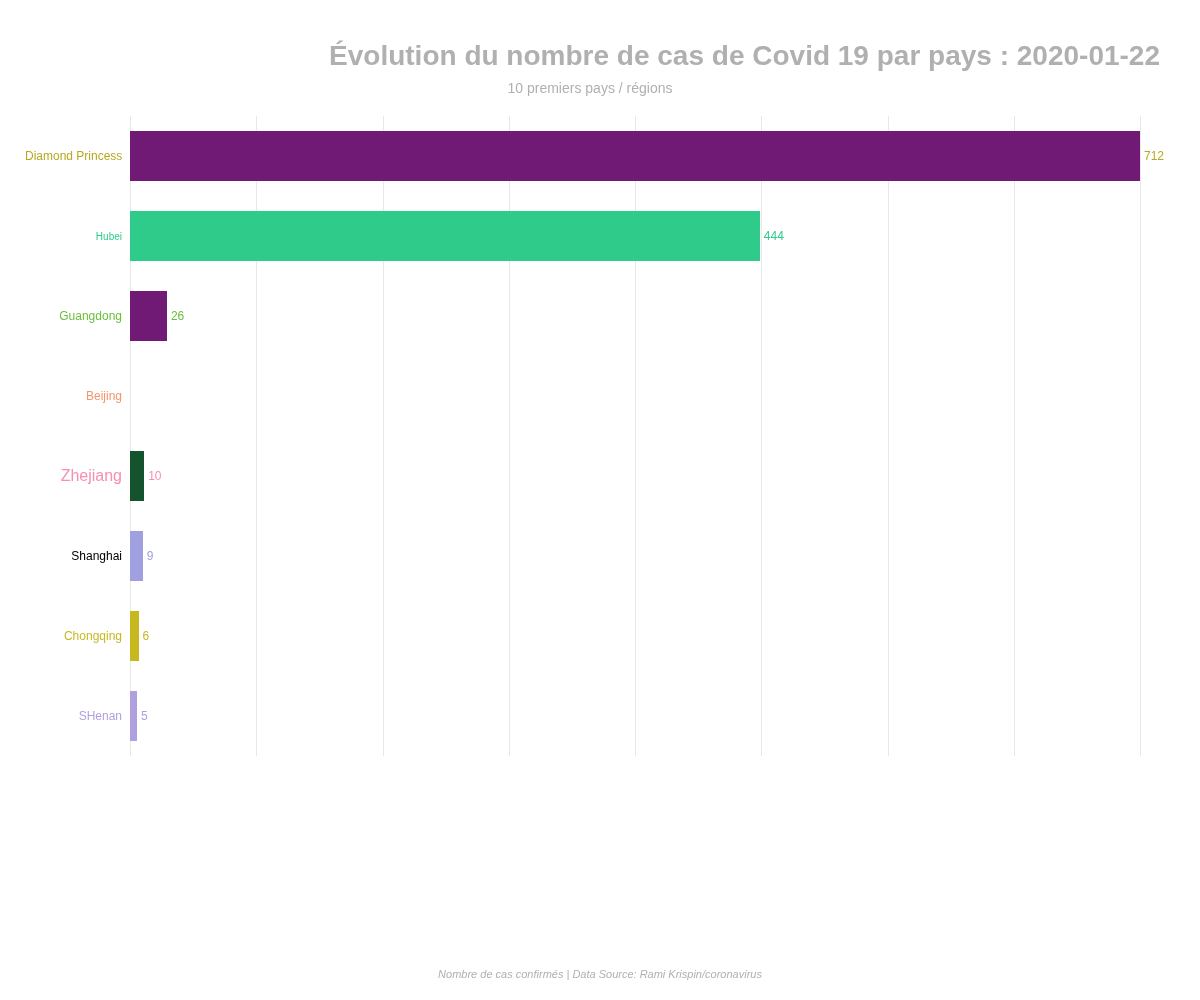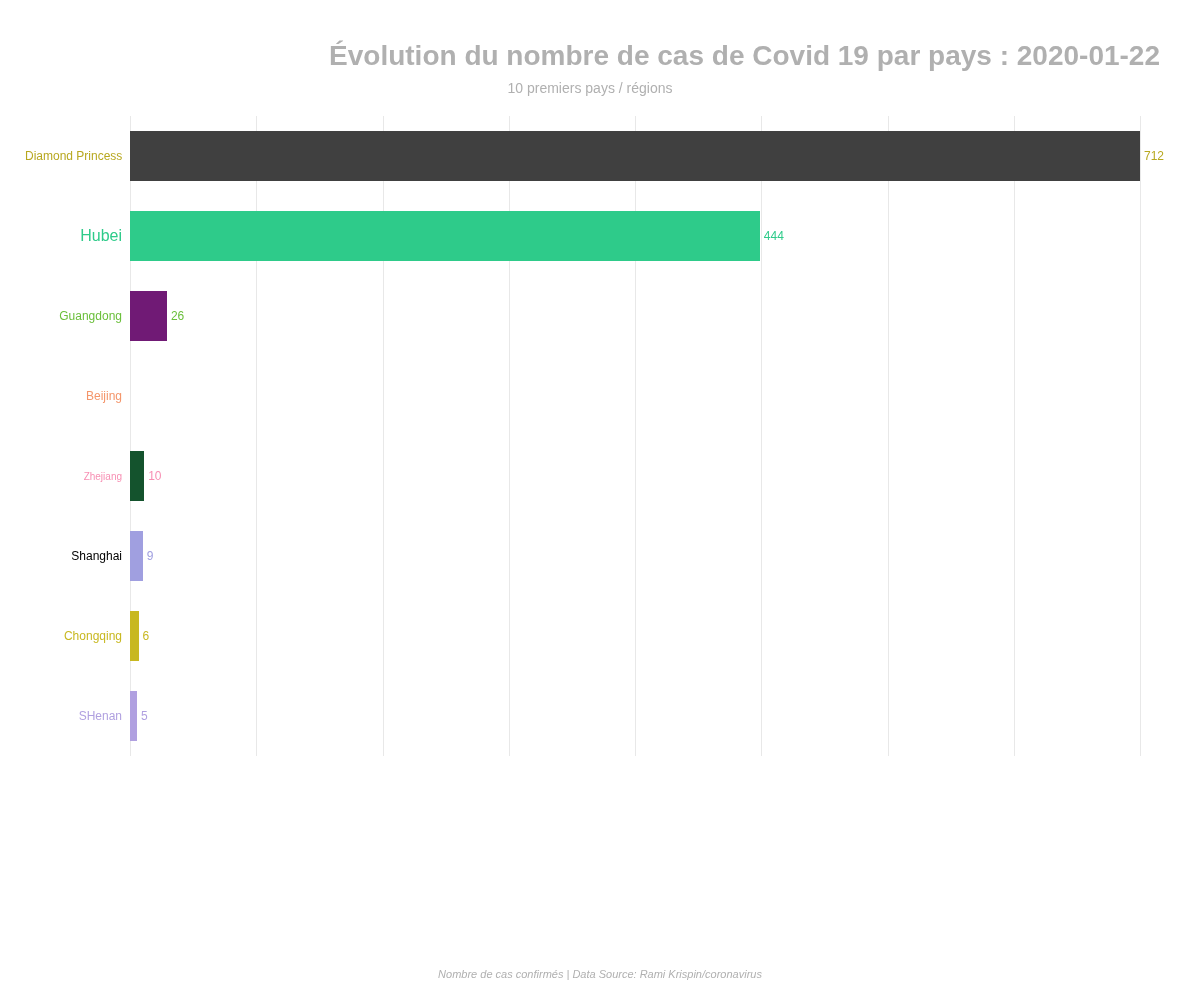--- a/index.html
+++ b/index.html
@@ -65,46 +65,46 @@
         <div style="position: absolute; top: 0px; bottom: 0px; left: 37.5%; width: 1px; background: rgb(232, 232, 232);"></div>
         <div style="position: absolute; top: 0px; bottom: 0px; left: 50%; width: 1px; background: rgb(232, 232, 232);"></div>
         <div style="position: absolute; top: 0px; bottom: 0px; left: 62.5%; width: 1px; background: rgb(232, 232, 232);"></div>
         <div style="position: absolute; top: 0px; bottom: 0px; left: 75%; width: 1px; background: rgb(232, 232, 232);"></div>
         <div style="position: absolute; top: 0px; bottom: 0px; left: 87.5%; width: 1px; background: rgb(232, 232, 232);"></div>
         <div style="position: absolute; top: 0px; bottom: 0px; left: 100%; width: 1px; background: rgb(232, 232, 232);"></div>
       </div>
       <div style="display: flex; align-items: center; position: relative; height: 80px; width: 100%;">
         <div style="position: absolute; right: 100%; width: 105px; text-align: right; font-size: 12px; color: rgb(184, 168, 32); padding-right: 8px; white-space: nowrap;">Diamond Princess</div>
         <div style="width: 100%; position: relative; height: 50px;">
-          <div style="width: 100%; height: 100%; background: #404040; position: relative;">
+          <div style="width: 100%; height: 100%; background: #701a75; position: relative;">
             <span style="position: absolute; left: 100%; top: 50%; transform: translateY(-50%); margin-left: 4px; font-size: 12px; color: rgb(184, 168, 32); white-space: nowrap;">712</span>
           </div>
         </div>
       </div>
       <div style="display: flex; align-items: center; position: relative; height: 80px; width: 100%;">
-        <div style="position: absolute; right: 100%; width: 105px; text-align: right; font-size: 16px; color: rgb(46, 203, 138); padding-right: 8px; white-space: nowrap;">Hubei</div>
+        <div style="position: absolute; right: 100%; width: 105px; text-align: right; font-size: 10px; color: rgb(46, 203, 138); padding-right: 8px; white-space: nowrap;">Hubei</div>
         <div style="width: 100%; position: relative; height: 50px;">
           <div style="width: 62.3596%; height: 100%; background: rgb(46, 203, 138); position: relative;">
             <span style="position: absolute; left: 100%; top: 50%; transform: translateY(-50%); margin-left: 4px; font-size: 12px; color: rgb(46, 203, 138); white-space: nowrap;">444</span>
           </div>
         </div>
       </div>
       <div style="display: flex; align-items: center; position: relative; height: 80px; width: 100%;">
         <div style="position: absolute; right: 100%; width: 105px; text-align: right; font-size: 12px; color: rgb(106, 191, 58); padding-right: 8px; white-space: nowrap;">Guangdong</div>
         <div style="width: 100%; position: relative; height: 50px;">
           <div style="width: 3.65169%; height: 100%; background: #701a75; position: relative;">
             <span style="position: absolute; left: 100%; top: 50%; transform: translateY(-50%); margin-left: 4px; font-size: 12px; color: rgb(106, 191, 58); white-space: nowrap;">26</span>
           </div>
         </div>
       </div>
       <div style="display: flex; align-items: center; position: relative; height: 80px; width: 100%;">
         <div style="position: absolute; right: 100%; width: 105px; text-align: right; font-size: 12px; color: rgb(244, 149, 106); padding-right: 8px; white-space: nowrap;">Beijing</div>
       </div>
       <div style="display: flex; align-items: center; position: relative; height: 80px; width: 100%;">
-        <div style="position: absolute; right: 100%; width: 105px; text-align: right; font-size: 10px; color: rgb(247, 143, 179); padding-right: 8px; white-space: nowrap;">Zhejiang</div>
+        <div style="position: absolute; right: 100%; width: 105px; text-align: right; font-size: 16px; color: rgb(247, 143, 179); padding-right: 8px; white-space: nowrap;">Zhejiang</div>
         <div style="width: 100%; position: relative; height: 50px;">
           <div style="width: 1.40449%; height: 100%; background: #14532d; position: relative;">
             <span style="position: absolute; left: 100%; top: 50%; transform: translateY(-50%); margin-left: 4px; font-size: 12px; color: rgb(247, 143, 179); white-space: nowrap;">10</span>
           </div>
         </div>
       </div>
       <div style="display: flex; align-items: center; position: relative; height: 80px; width: 100%;">
         <div style="position: absolute; right: 100%; width: 105px; text-align: right; font-size: 12px; color: #000000; padding-right: 8px; white-space: nowrap;">Shanghai</div>
         <div style="width: 100%; position: relative; height: 50px;">
           <div style="width: 1.26404%; height: 100%; background: rgb(160, 159, 224); position: relative;">

